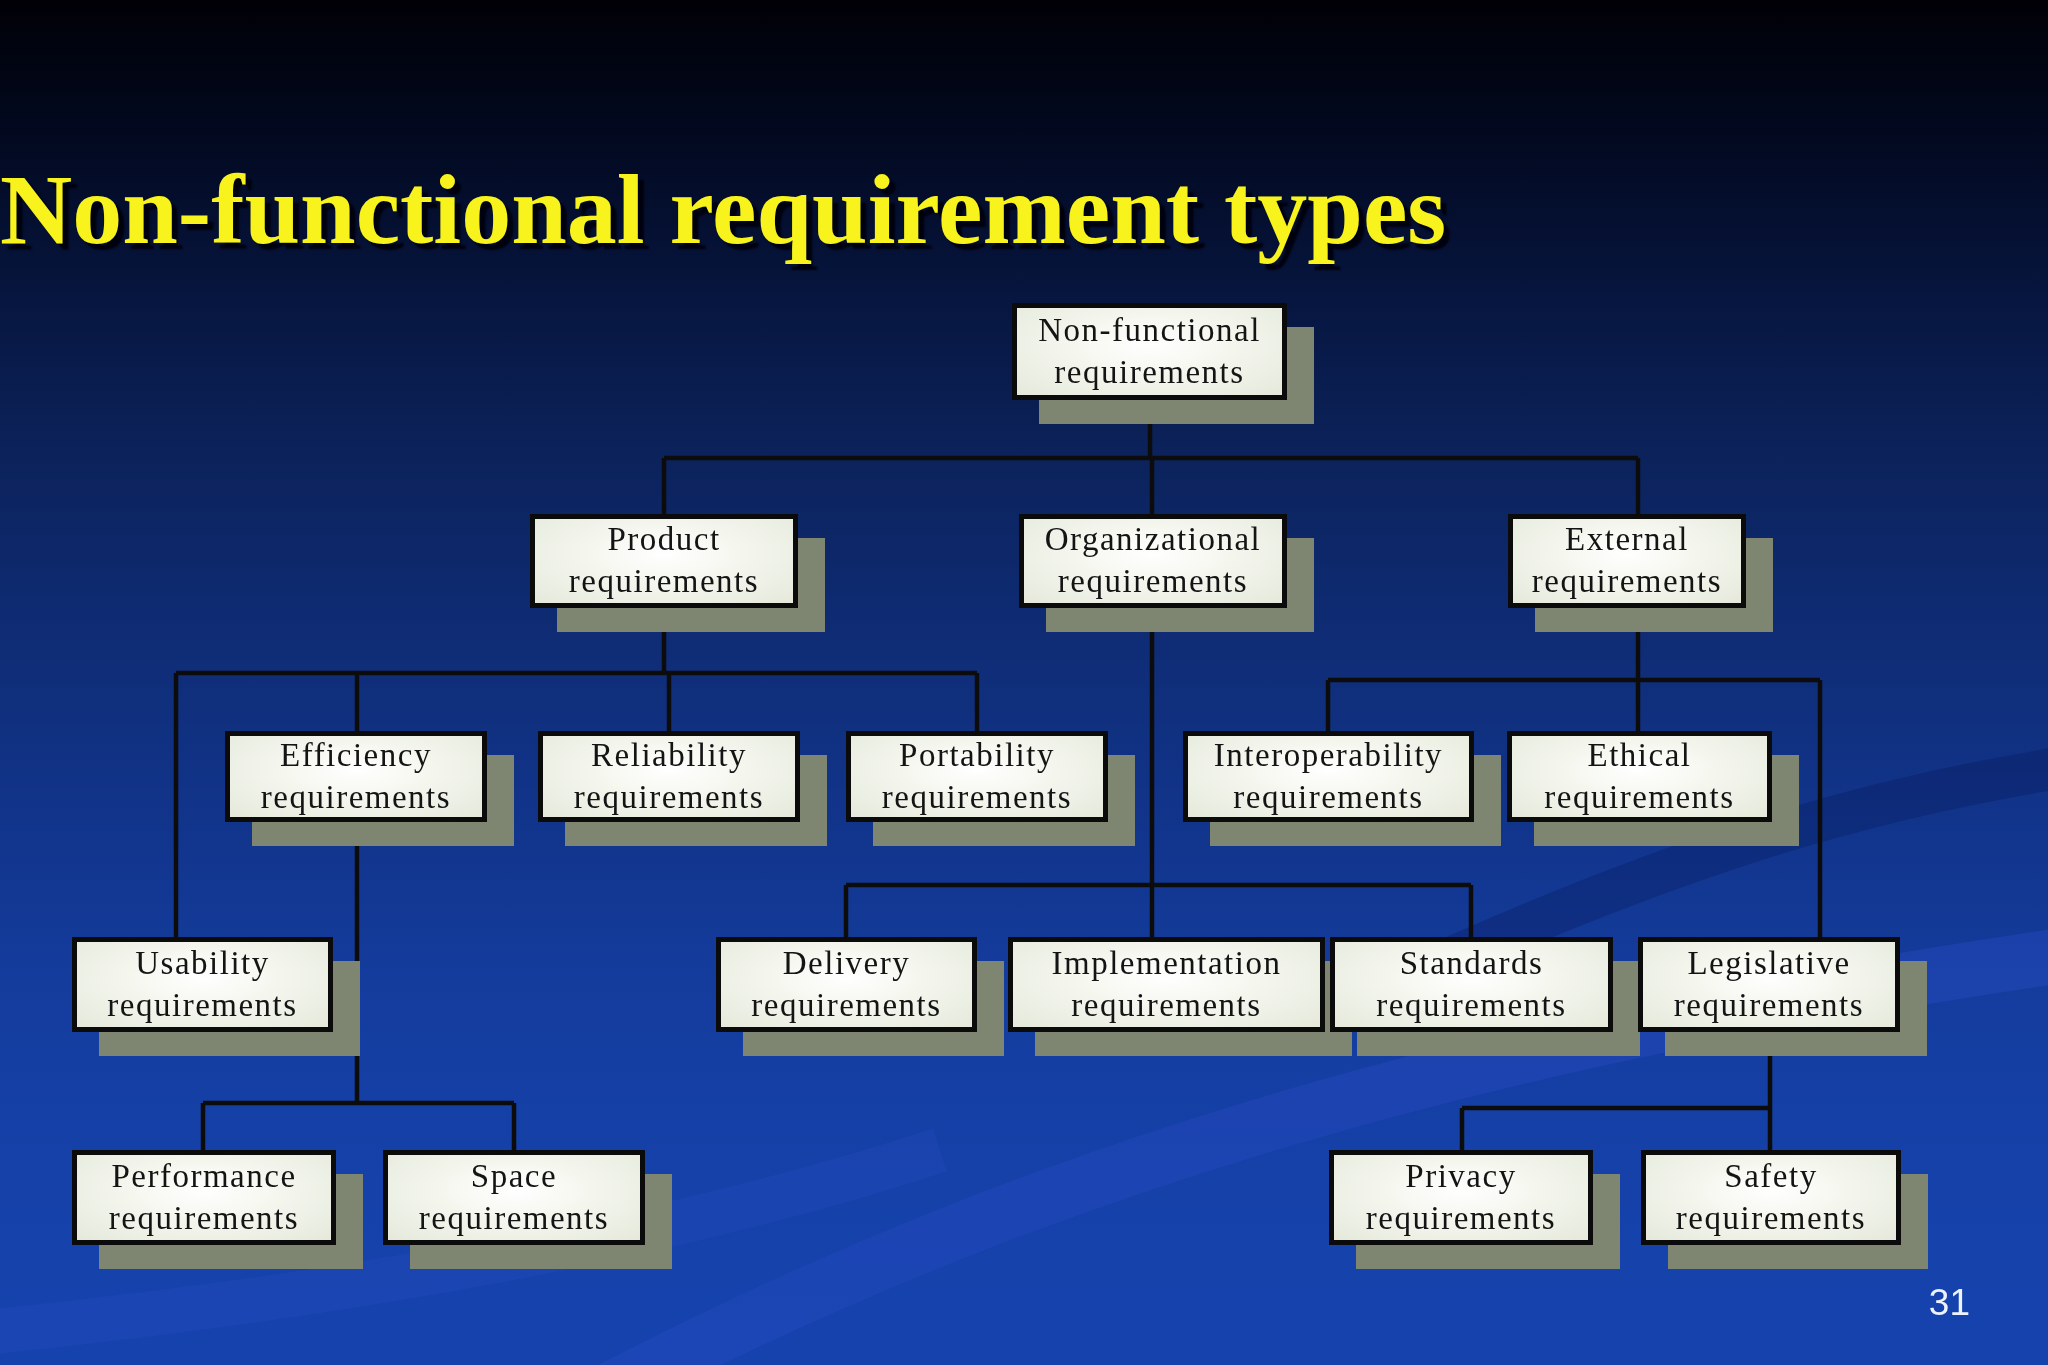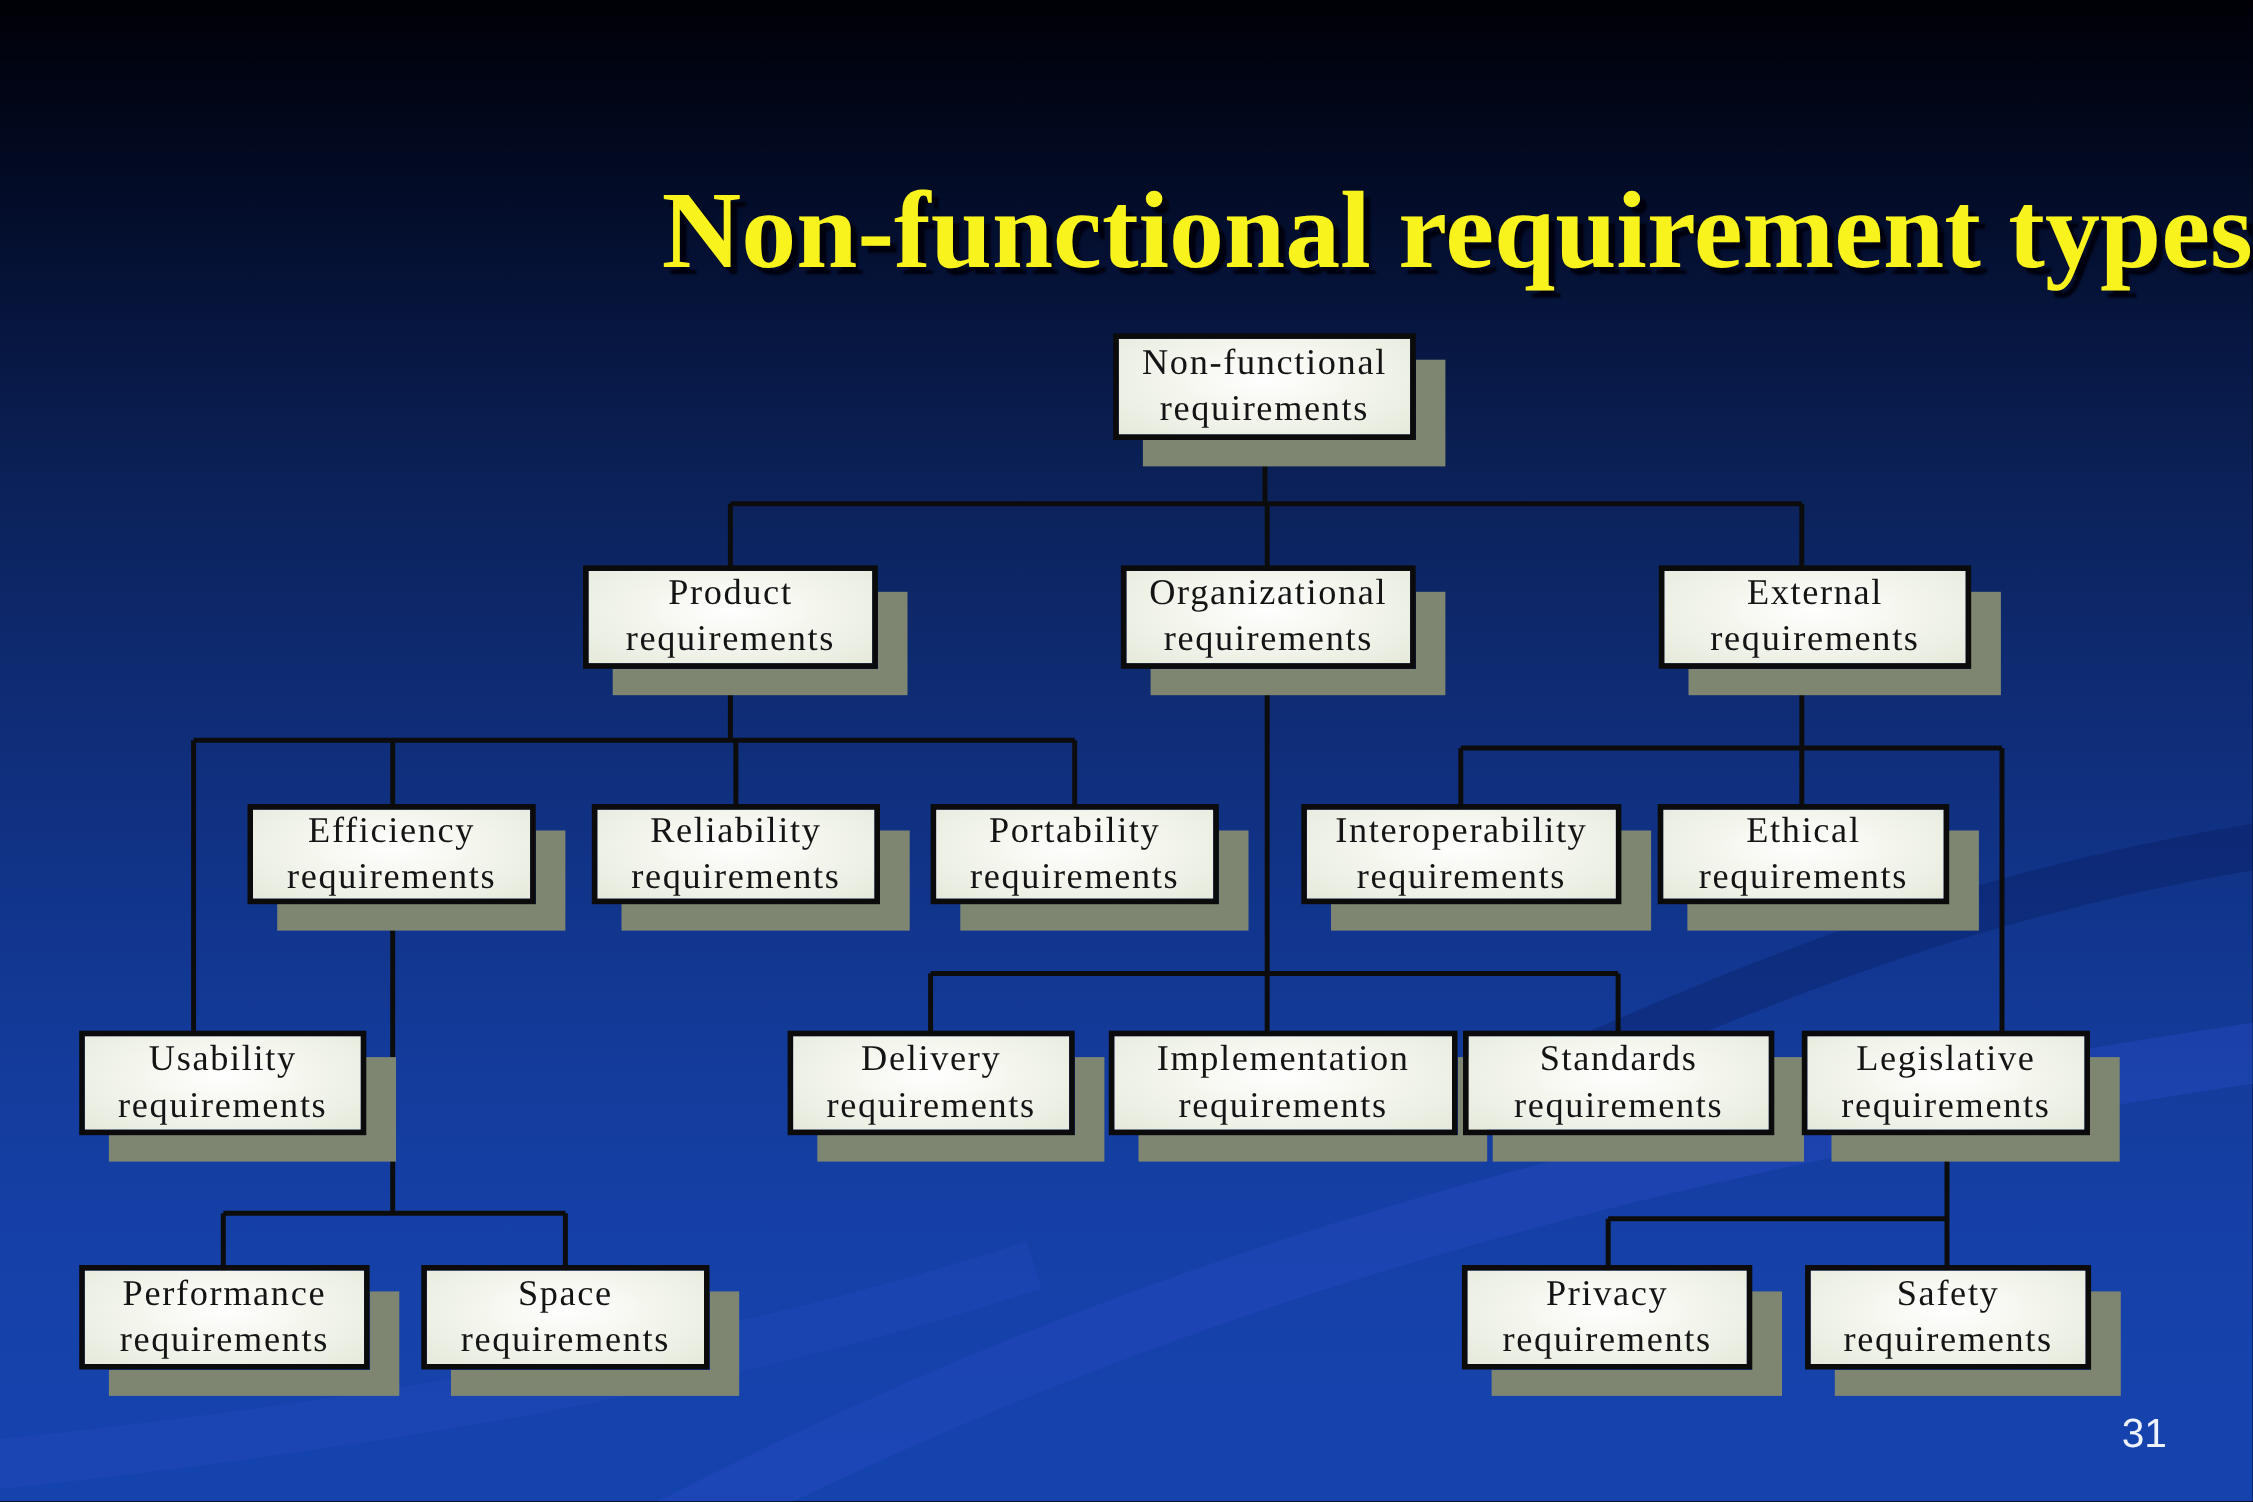--- a/index.html
+++ b/index.html
@@ -8,21 +8,21 @@
     width:2048px;height:1365px;
     overflow:hidden;
     background:linear-gradient(180deg,
       #000006 0%, #020920 10%, #071640 22%, #0b2158 32%,
       #0e2a70 44%, #113388 58%, #143c9d 72%, #1541a9 86%, #1543ae 100%);
     font-family:"Liberation Serif", serif;
   }
   svg.layer{position:absolute;left:0;top:0;}
   .title{
     position:absolute;left:0;top:152px;width:100%;
-    margin:0;text-align:right;
+    margin:0;text-align:left;
     font-family:"Liberation Serif", serif;
     font-weight:bold;font-size:100px;letter-spacing:0px;
     color:#f8f31c;
     text-shadow:6px 6px 2px rgba(0,0,12,0.92);
     white-space:nowrap;
   }
   .node{
     position:absolute;
     box-sizing:border-box;
     background:radial-gradient(ellipse at 50% 42%, #ffffff 0%, #f5f7ef 40%, #e5e9db 100%);
@@ -72,21 +72,21 @@
   <div class="node" style="left:530px;top:514px;width:268px;height:94px">
     <span class="nl">Product</span>
     <span class="nl">requirements</span>
   </div>
 
   <div class="node" style="left:1019px;top:514px;width:268px;height:94px">
     <span class="nl">Organizational</span>
     <span class="nl">requirements</span>
   </div>
 
-  <div class="node" style="left:1508px;top:514px;width:284px;height:94px">
+  <div class="node" style="left:1508px;top:514px;width:238px;height:94px">
     <span class="nl">External</span>
     <span class="nl">requirements</span>
   </div>
 
   <div class="node" style="left:225px;top:731px;width:262px;height:91px">
     <span class="nl">Efficiency</span>
     <span class="nl">requirements</span>
   </div>
 
   <div class="node" style="left:538px;top:731px;width:262px;height:91px">

